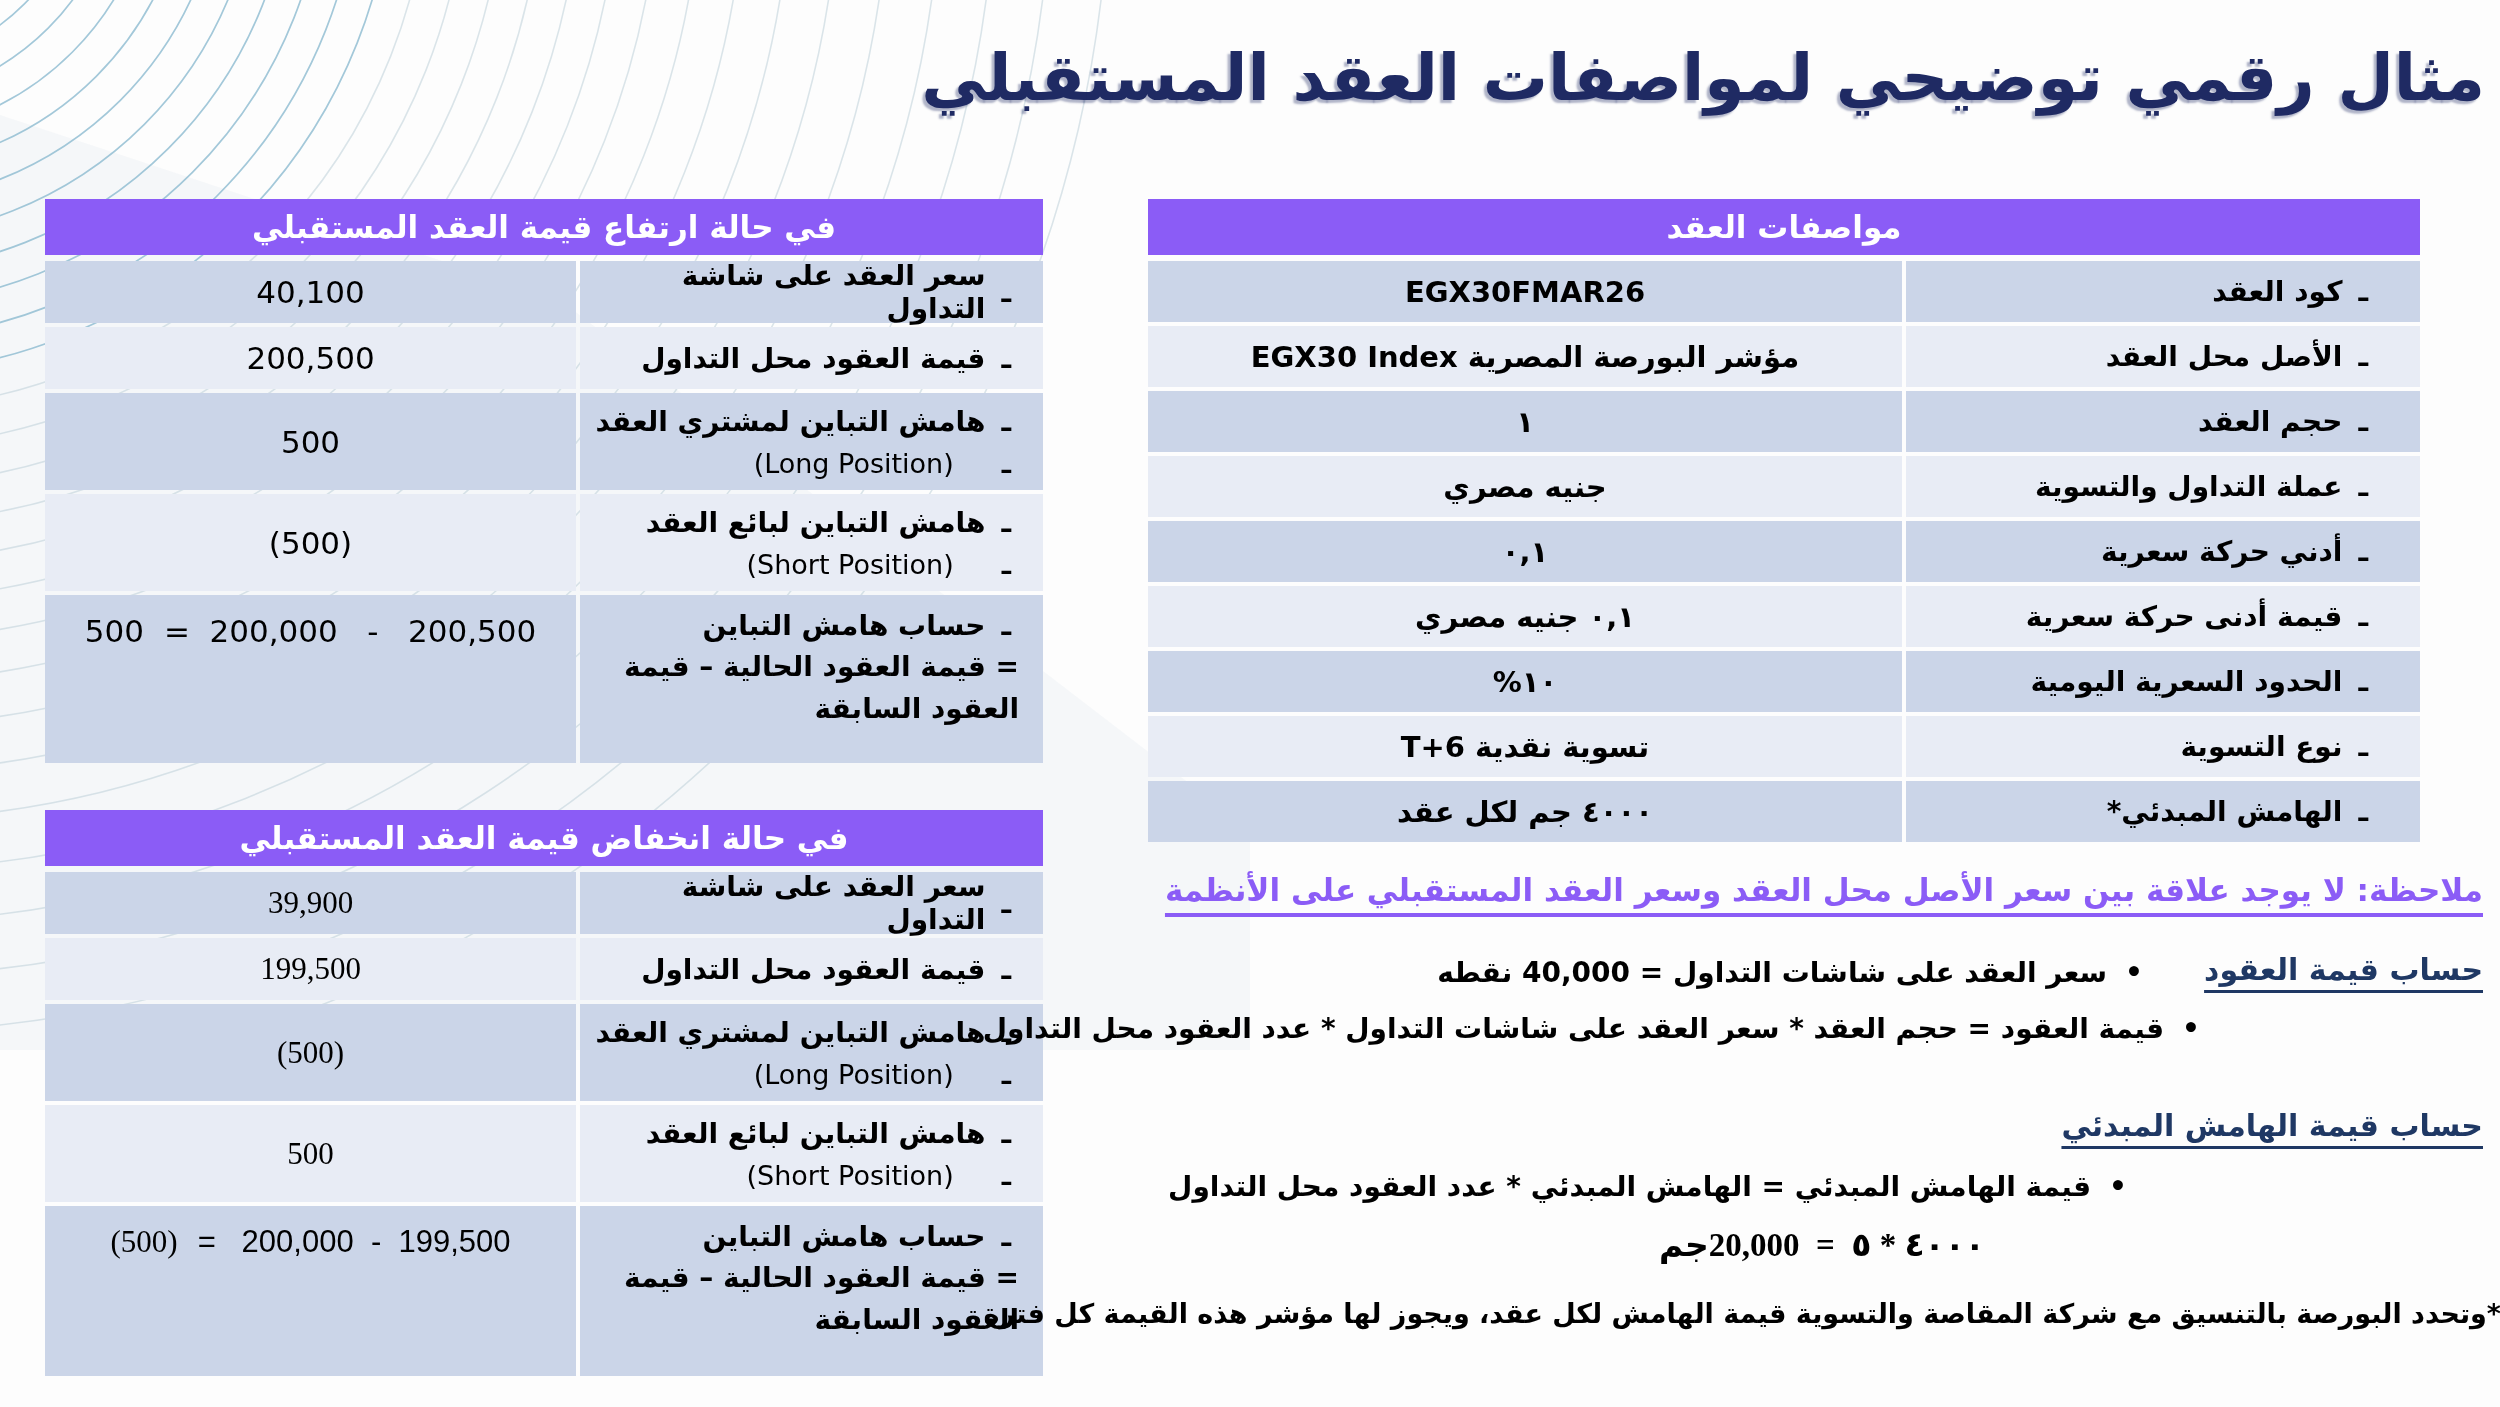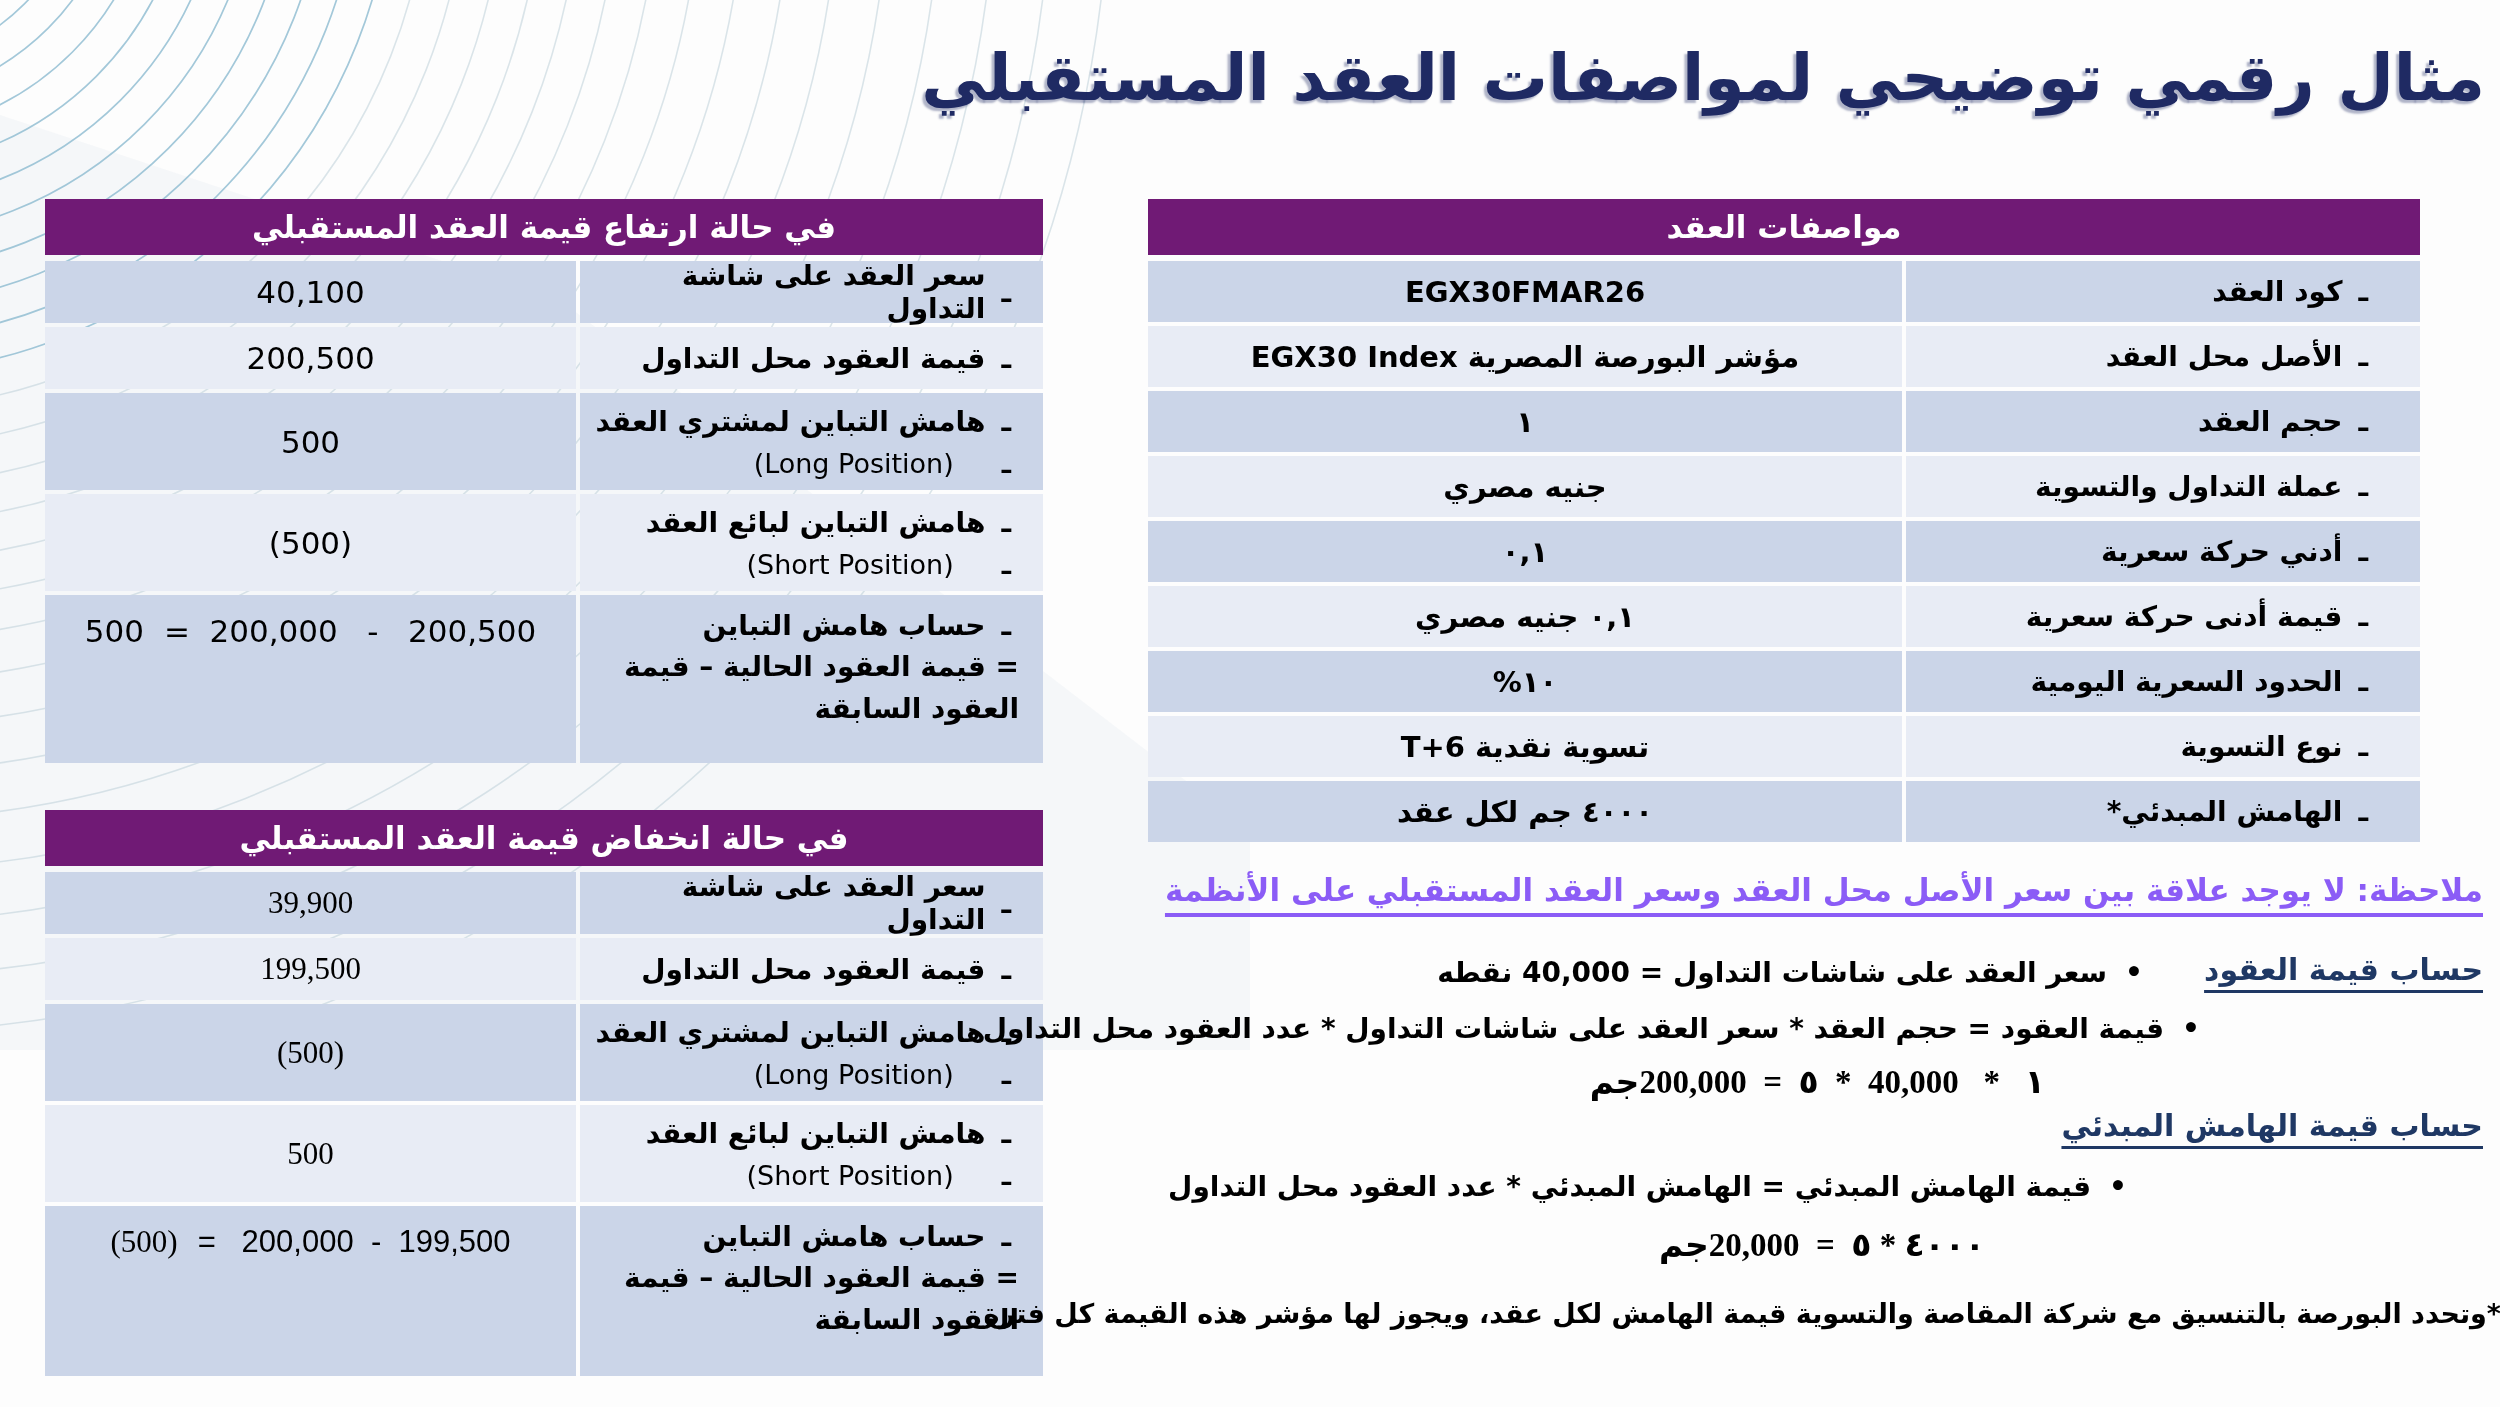--- a/index.html
+++ b/index.html
@@ -16,21 +16,21 @@
     text-shadow:-3px 3px 2px rgba(31,42,99,0.35);
     white-space:nowrap;
   }
 
   .tbl{position:absolute;}
   #t-rise{left:45px; top:199px; width:998px;}
   #t-fall{left:45px; top:810px; width:998px;}
   #t-specs{left:1148px; top:199px; width:1272px;}
 
   .thead{
-    height:56px; background:#701a75; color:#fff; margin-bottom:6px;
+    height:56px; background:#8b5cf6; color:#fff; margin-bottom:6px;
     display:flex; align-items:center; justify-content:center;
     font-size:31px; font-weight:bold; direction:rtl;
   }
   .rows .trow{display:flex; direction:rtl; column-gap:4px; margin-bottom:4px;}
   .rows .trow:nth-child(odd) > div{background:#CBD5E8;}
   .rows .trow:nth-child(even) > div{background:#E8ECF5;}
 
   .lbl{
     box-sizing:border-box; display:flex; align-items:center; column-gap:16px;
     padding-right:32px; font-size:28px; font-weight:bold;
@@ -334,21 +334,20 @@
     <div class="nbullet" id="bullet1">
       <span>•</span>
       <span>سعر العقد على شاشات التداول = 40,000 نقطه</span>
     </div>
 
     <div class="nbullet" id="bullet2">
       <span>•</span>
       <span>قيمة العقود =  حجم العقد * سعر العقد على شاشات التداول * عدد العقود محل التداول</span>
     </div>
 
-    <div class="neq" id="eq1">١&nbsp;&nbsp;&nbsp;*&nbsp;&nbsp;&nbsp;40,000&nbsp;&nbsp;*&nbsp;&nbsp;٥&nbsp;&nbsp;=&nbsp;&nbsp;200,000جم</div>
 
     <div class="h-navy" id="heading-margin">حساب قيمة الهامش المبدئي</div>
 
     <div class="nbullet" id="bullet3">
       <span>•</span>
       <span>قيمة الهامش المبدئي =  الهامش المبدئي * عدد العقود محل التداول</span>
     </div>
 
     <div class="neq" id="eq2">٤٠٠٠&nbsp;*&nbsp;٥&nbsp;&nbsp;=&nbsp;&nbsp;20,000جم</div>
 

